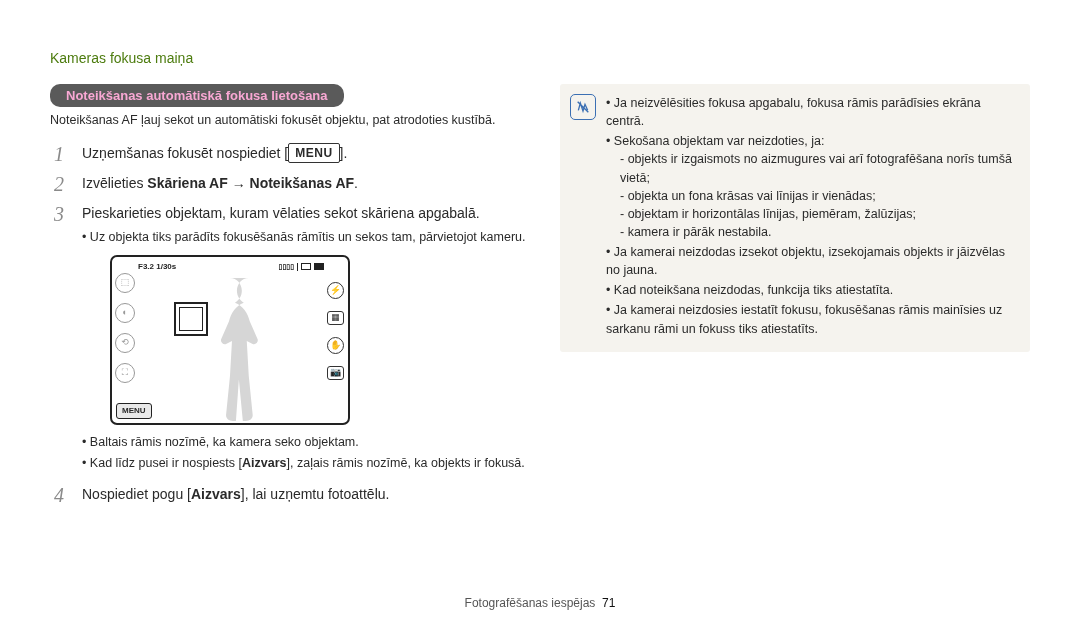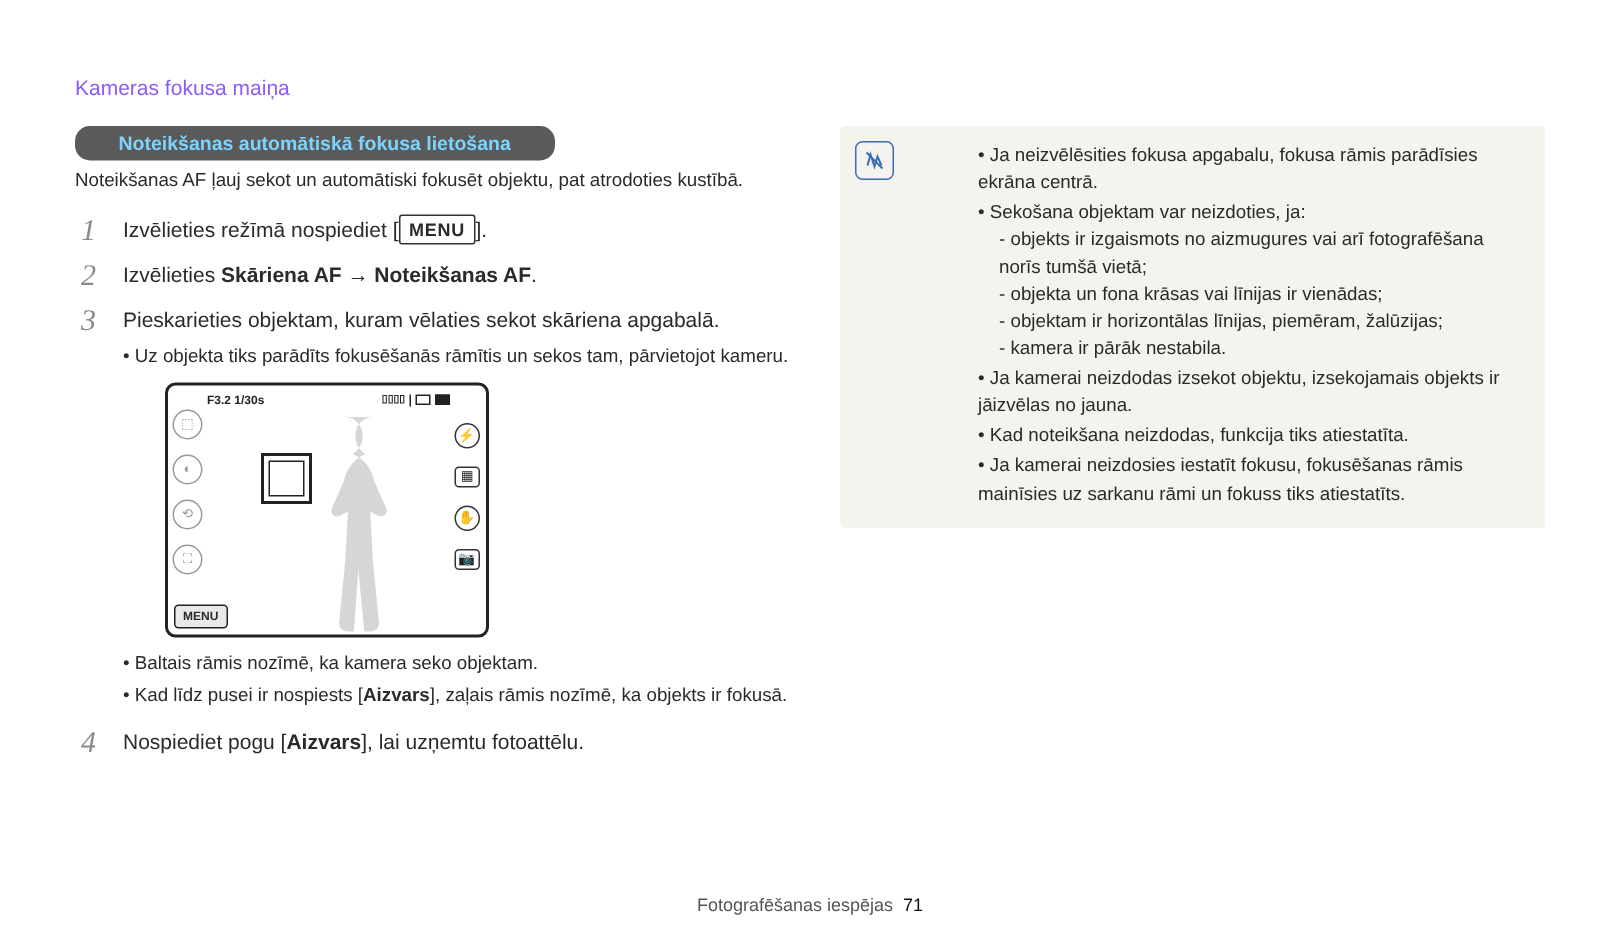--- a/index.html
+++ b/index.html
@@ -12,30 +12,30 @@
     padding: 50px 50px 20px 50px;
     position: relative;
   }
   .columns {
     display: flex;
     gap: 30px;
   }
   .left-col { width: 480px; }
   .right-col { width: 470px; }
   .breadcrumb {
-    color: #8b5cf6;
+    color: #4d7c0f;
     font-size: 14px;
     margin-bottom: 18px;
   }
   .section-header {
     display: inline-block;
     background: #5a5a5a;
-    color: #7dd3fc;
+    color: #f9a8d4;
     border-radius: 10px;
-    padding: 4px 29px;
+    padding: 4px 16px;
     font-size: 13px;
     font-weight: 600;
     margin-bottom: 6px;
   }
   .intro { font-size: 12.5px; margin-bottom: 16px; }
   .steps { list-style: none; }
   .step { display: flex; gap: 14px; margin-bottom: 8px; }
   .step-num {
     font-family: Georgia, "Times New Roman", serif;
     font-style: italic;
@@ -59,21 +59,21 @@
   .sub-bullets {
     list-style: none;
     font-size: 12.5px;
     margin-top: 4px;
   }
   .sub-bullets li::before {
     content: "• ";
   }
   .sub-bullets li { margin-bottom: 2px; }
   .camera-illus {
-    width: 216px;
+    width: 240px;
     height: 170px;
     border: 2px solid #222;
     border-radius: 7px;
     margin: 8px 0 8px 28px;
     position: relative;
     background: #fff;
   }
   .cam-top {
     position: absolute;
     top: 4px; left: 26px; right: 24px;
@@ -116,21 +116,20 @@
     border:1.5px solid #222; border-radius:3px;
     font-size:8px; font-weight:700; padding:1px 5px; background:#e9e9e9;
   }
   .note-box {
     display: flex;
     background: #f5f3ee;
     border-radius: 3px;
     padding: 10px 12px 12px 10px;
     font-size: 12.5px;
     line-height: 1.45;
-    gap: 46px;
   }
   .note-icon {
     width: 26px; min-width:26px; height: 26px;
     border: 1.5px solid #3b6fb3;
     border-radius: 5px;
     margin-right: 10px;
     display:flex; align-items:center; justify-content:center;
   }
   .note-icon svg { width:16px; height:16px; }
   .note-list { list-style:none; }
@@ -154,21 +153,21 @@
 
 <div class="columns">
   <div class="left-col">
     <div class="section-header">Noteikšanas automātiskā fokusa lietošana</div>
     <p class="intro">Noteikšanas AF ļauj sekot un automātiski fokusēt objektu, pat atrodoties kustībā.</p>
 
     <ol class="steps">
       <li class="step">
         <div class="step-num">1</div>
         <div class="step-body">
-          <span>Izvēlieties režīmā nospiediet [</span><span class="menu-box">MENU</span><span>].</span>
+          <span>Uzņemšanas fokusēt nospiediet [</span><span class="menu-box">MENU</span><span>].</span>
         </div>
       </li>
       <li class="step">
         <div class="step-num">2</div>
         <div class="step-body">
           <span>Izvēlieties </span><b>Skāriena AF</b><span> → </span><b>Noteikšanas AF</b><span>.</span>
         </div>
       </li>
       <li class="step">
         <div class="step-num">3</div>

